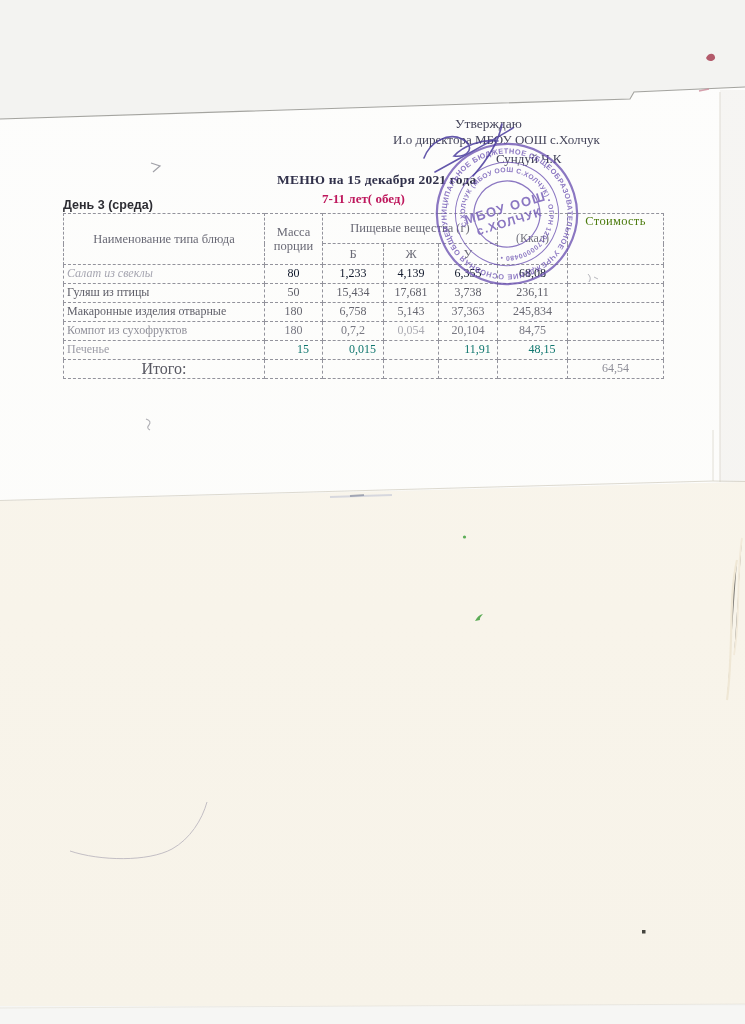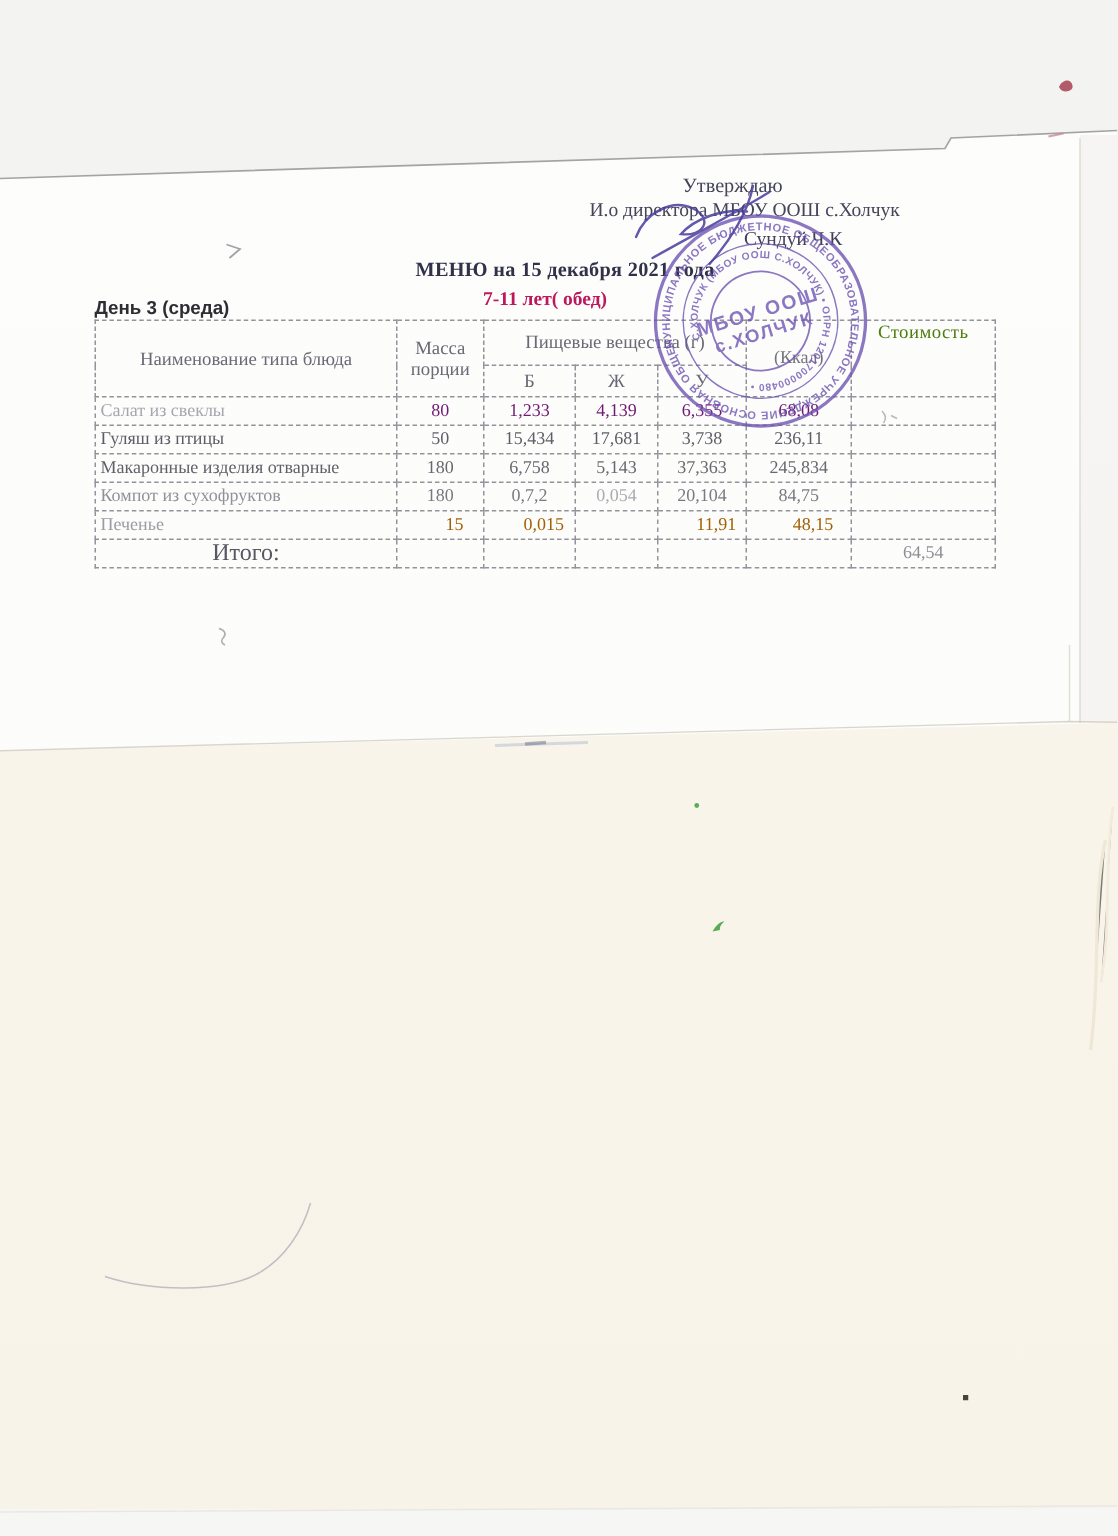--- a/index.html
+++ b/index.html
@@ -54,26 +54,26 @@
   th.h-dish{text-align:center;color:#6a6a76;font-size:12.5px;}
   th.h-mass{text-align:center;color:#6a6a76;font-size:12.5px;}
   th.h-nutr{text-align:center;color:#6a6a76;font-size:12.5px;}
   th.h-sub{text-align:center;color:#6a6a76;font-size:12.5px;}
   th.h-kcal{text-align:center;vertical-align:middle;color:#74747f;padding-top:10px;}
   th.h-cost{text-align:center;vertical-align:top;padding-top:7px;color:#4d7c0f;font-size:12.5px;letter-spacing:.3px;}
   td.dish{text-align:left;padding-left:2px;}
   td.num{text-align:center;}
   td.total-label{text-align:center;padding-right:6px;color:#585862;font-size:16px;}
   td.total-val{text-align:center;color:#8e8e98;}
-  tr.r0 td.dish{color:#a6a6b1;}  tr.r0 td.num{color:#701a75;}
+  tr.r0 td.dish{color:#a6a6b1;font-style:italic;}  tr.r0 td.num{color:#0f172a;}
   tr.r1 td.dish{color:#5c5c66;}  tr.r1 td.num{color:#5e5e68;}
   tr.r2 td.dish{color:#5f5f69;}  tr.r2 td.num{color:#686872;}
   tr.r3 td.dish{color:#90909a;}  tr.r3 td.num{color:#797983;}
   tr.r3 td.x-light{color:#aaaab2;}
-  tr.r4 td.dish{color:#9b9ba5;}  tr.r4 td.num{color:#a16207;padding-left:22px;}
+  tr.r4 td.dish{color:#9b9ba5;}  tr.r4 td.num{color:#0f766e;padding-left:22px;}
   
   .overlay{position:absolute;left:0;top:0;width:745px;height:1024px;pointer-events:none;}
 </style>
 </head>
 <body>
 
 <div class="scan-bg-top"></div>
 <div class="page-white"></div>
 <div class="page-cream"></div>
 <div class="scan-bg-bottom"></div>

